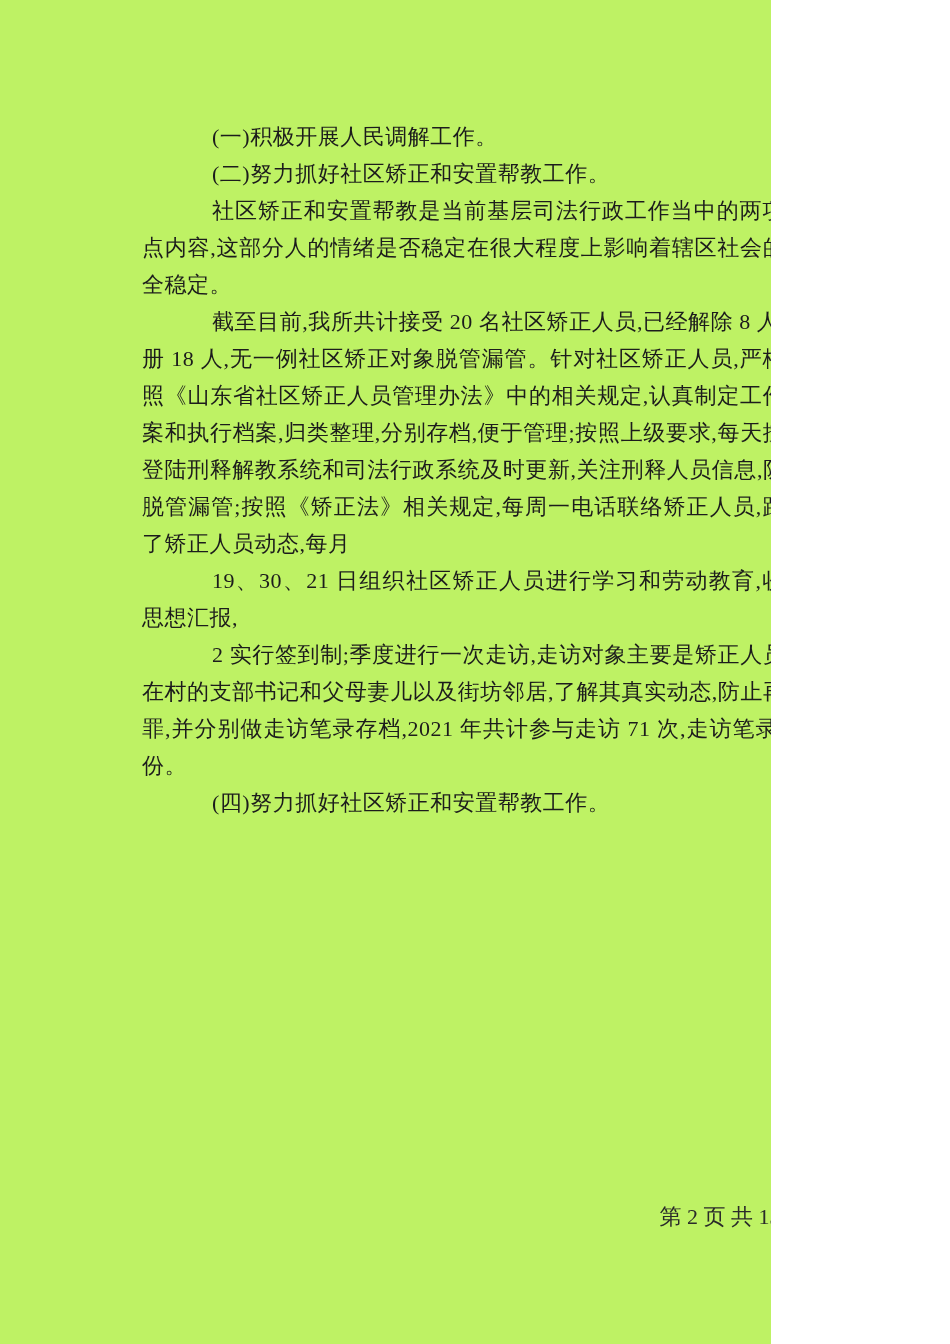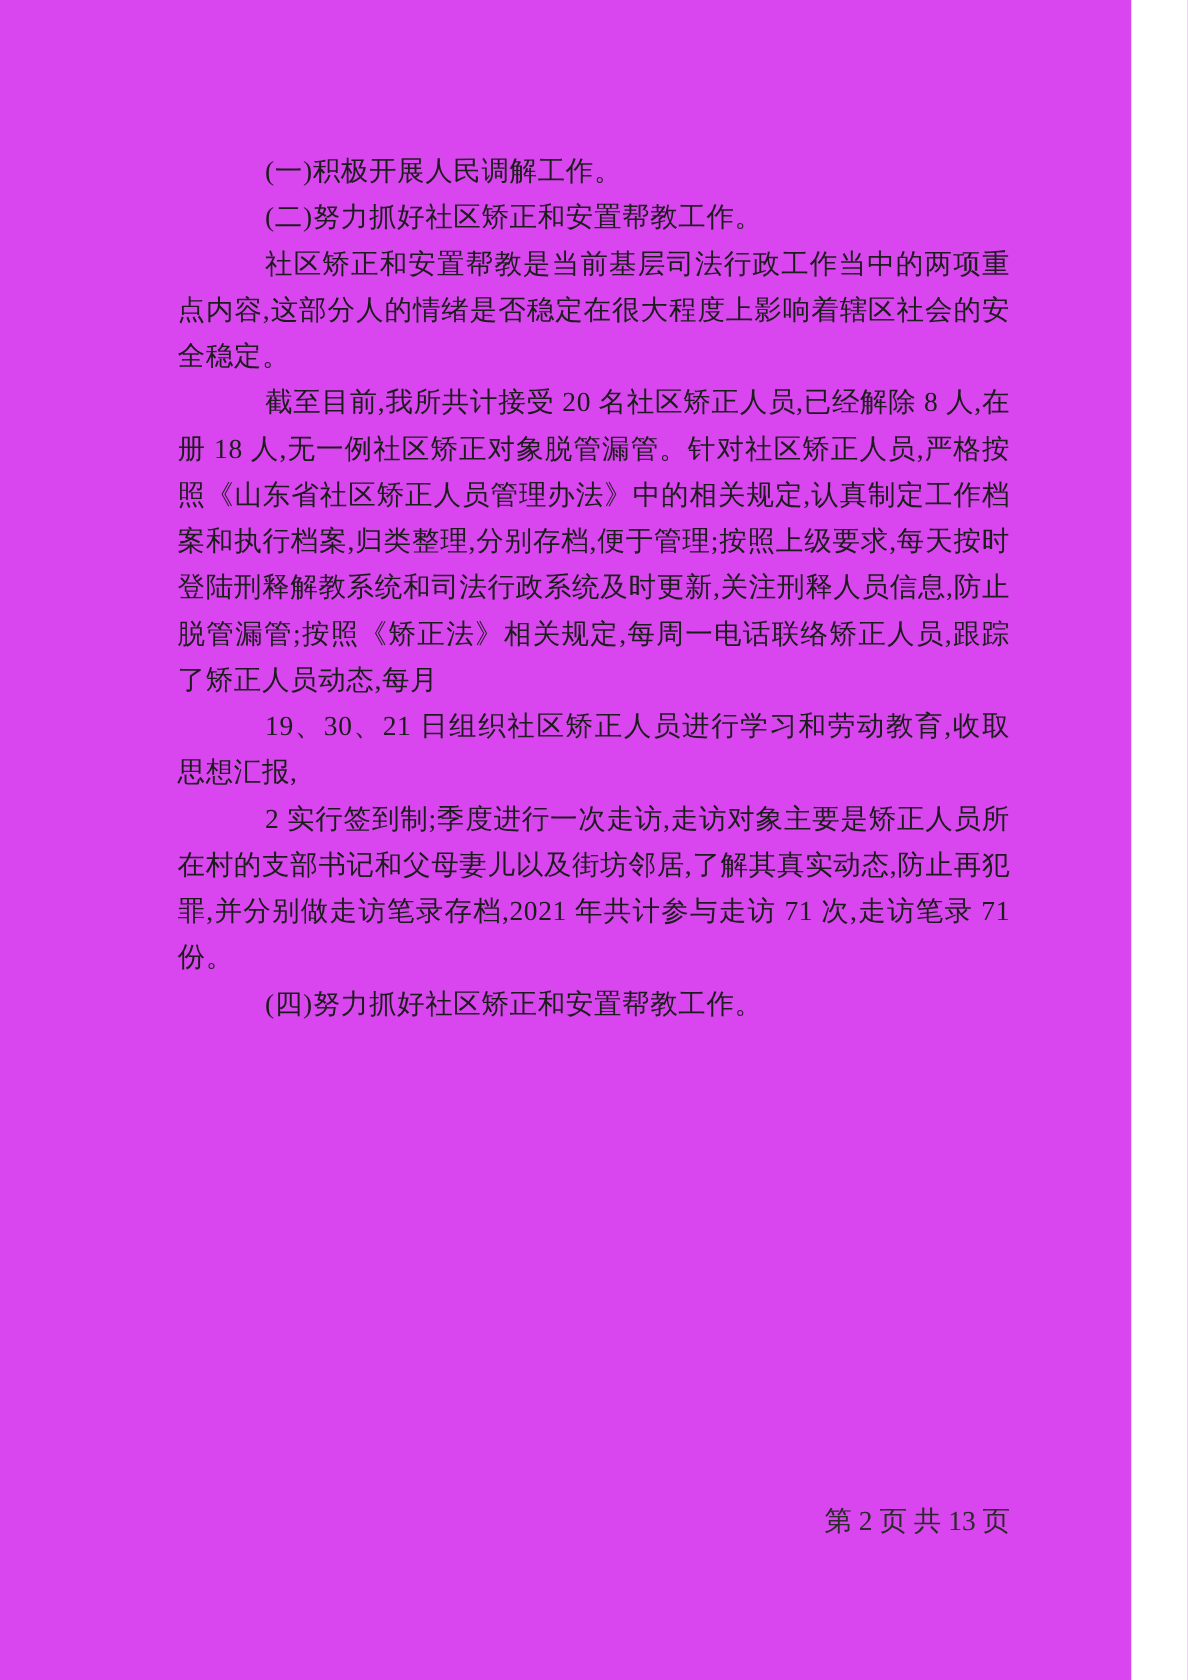--- a/index.html
+++ b/index.html
@@ -2,23 +2,23 @@
 <html lang="zh"><head>
 <meta charset="utf-8">
 <style>
   html, body {
     margin: 0;
     padding: 0;
     background: #ffffff;
   }
   .page {
     position: relative;
-    width: 905px;
+    width: 771px;
     height: 1344px;
-    background: #d946ef;
+    background: #bef264;
     overflow: hidden;
     font-family: "Liberation Serif", "DejaVu Serif", serif;
   }
   .content {
     position: absolute;
     left: 142px;
     top: 118px;
     width: 666px;
     font-size: 22px;
     line-height: 37px;

